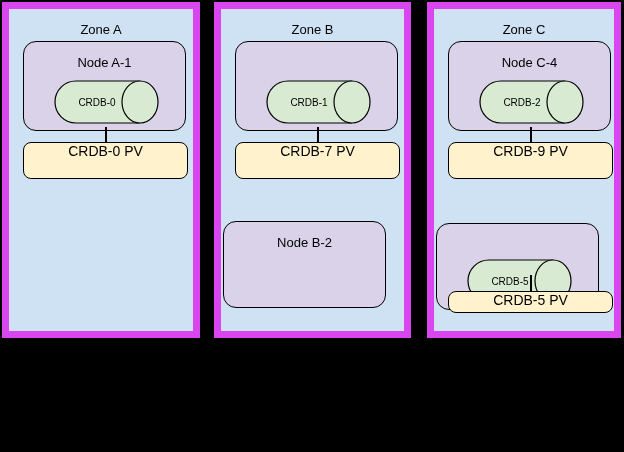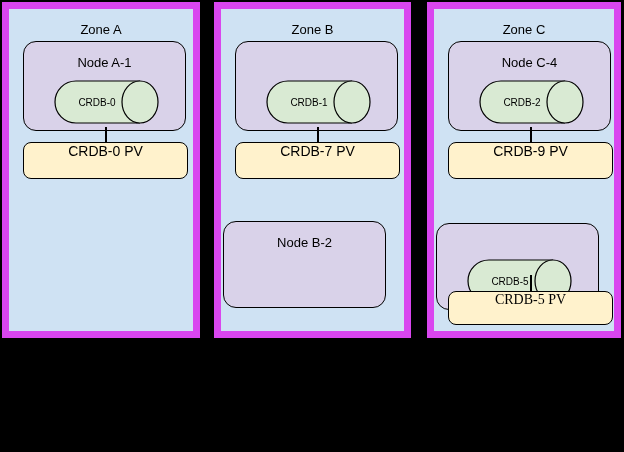--- a/index.html
+++ b/index.html
@@ -56,21 +56,21 @@
   .pv{
     position:absolute;
     background:#fff2cc;
     border:1.2px solid #000;
     border-radius:8px;
     box-sizing:border-box;
     display:flex;align-items:flex-start;justify-content:center;
     font-size:14px;color:#000;
   }
   .pv-1{left:14px;top:133px;width:165px;height:37px;}
-  .pv-2{left:14px;top:282px;width:165px;height:34px;font-family:Liberation Serif, serif;}
+  .pv-2{left:14px;top:282px;width:165px;height:22px;}
 </style>
 </head>
 <body>
 
 <div id="canvas">
 
   <div class="zone" id="zone-a">
     <div class="zone-label">Zone A</div>
 
     <div class="node node-1">

